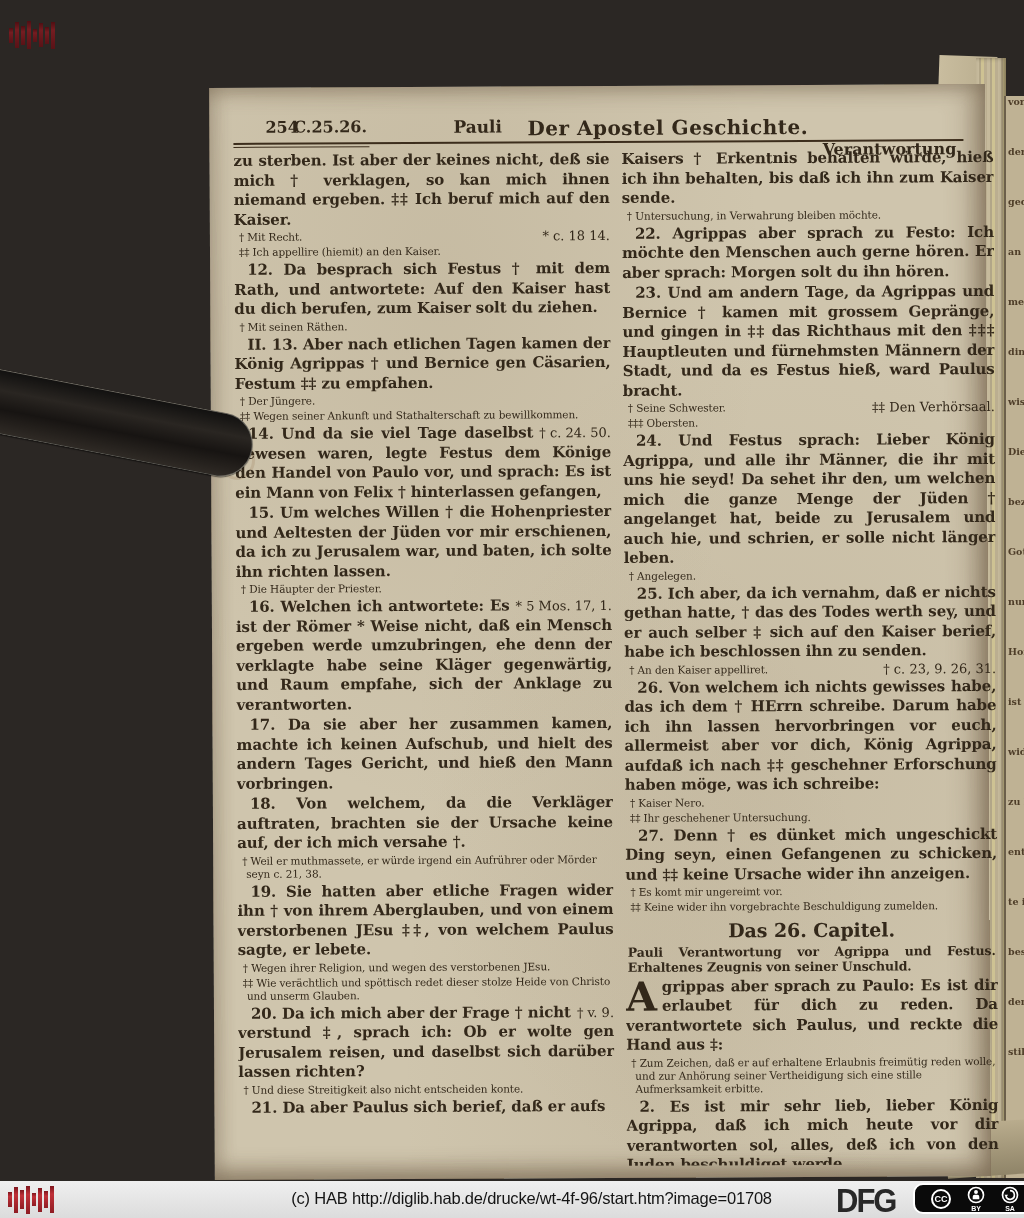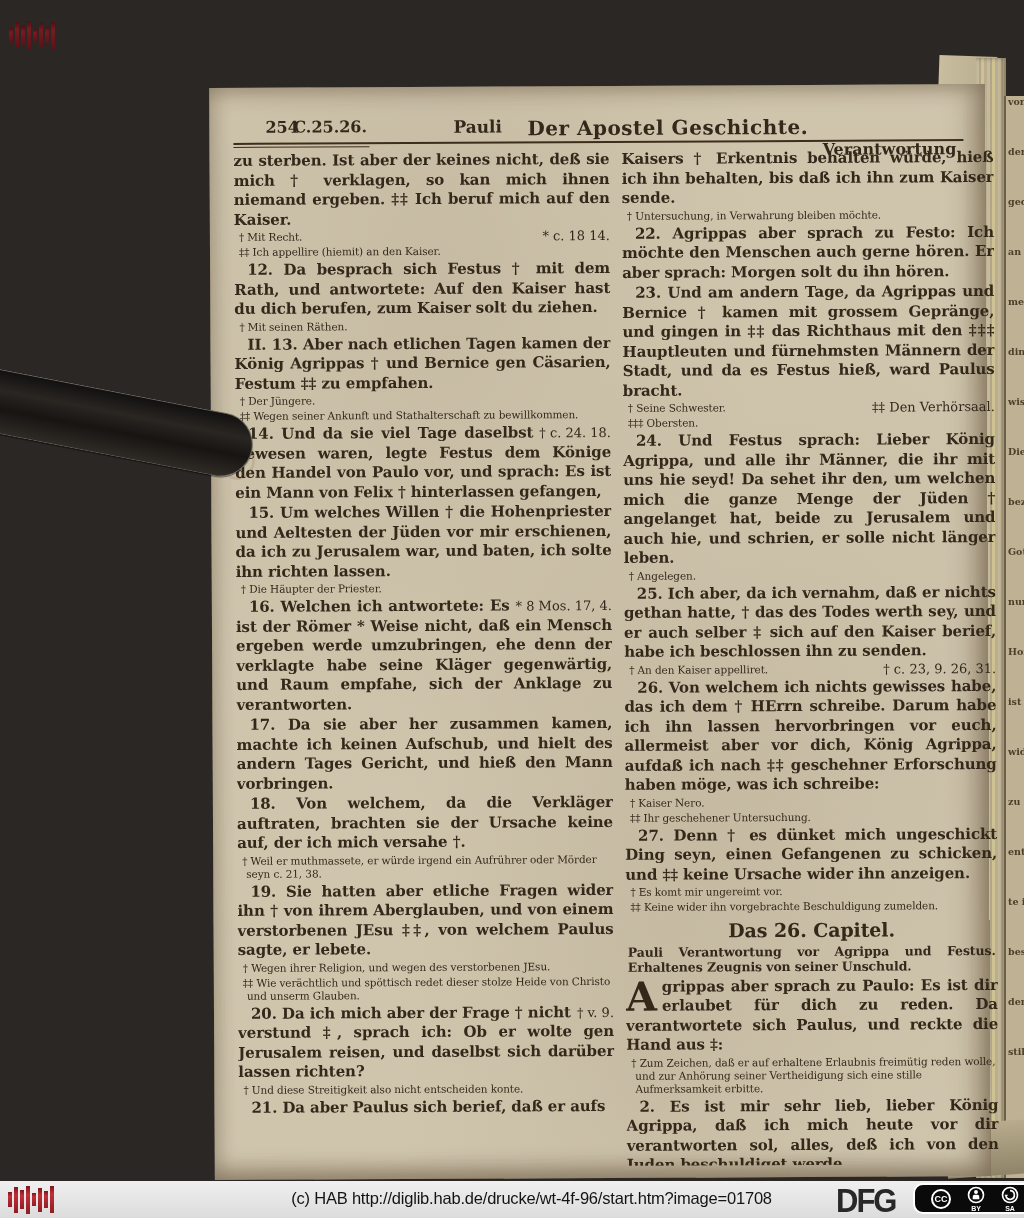--- a/index.html
+++ b/index.html
@@ -132,24 +132,24 @@
     <div class="header-rule2"></div>
     <div class="col col-left">
         <p class="blk verse-cont">zu sterben. Ist aber der keines nicht, deß sie mich † verklagen, so kan mich ihnen niemand ergeben. ‡‡ Ich beruf mich auf den Kaiser.</p>
         <p class="blk footnote"><span class="ref">* c. 18 14.</span>† Mit Recht.</p>
         <p class="blk footnote">‡‡ Ich appellire (hiemit) an den Kaiser.</p>
         <p class="blk verse">12. Da besprach sich Festus † mit dem Rath, und antwortete: Auf den Kaiser hast du dich berufen, zum Kaiser solt du ziehen.</p>
         <p class="blk footnote">† Mit seinen Räthen.</p>
         <p class="blk verse">II. 13. Aber nach etlichen Tagen kamen der König Agrippas † und Bernice gen Cäsarien, Festum ‡‡ zu empfahen.</p>
         <p class="blk footnote">† Der Jüngere.</p>
         <p class="blk footnote">‡‡ Wegen seiner Ankunft und Stathalterschaft zu bewillkommen.</p>
-        <p class="blk verse"><span class="ref">† c. 24. 18.</span>14. Und da sie viel Tage daselbst gewesen waren, legte Festus dem Könige den Handel von Paulo vor, und sprach: Es ist ein Mann von Felix † hinterlassen gefangen,</p>
+        <p class="blk verse"><span class="ref">† c. 24. 50.</span>14. Und da sie viel Tage daselbst gewesen waren, legte Festus dem Könige den Handel von Paulo vor, und sprach: Es ist ein Mann von Felix † hinterlassen gefangen,</p>
         <p class="blk verse">15. Um welches Willen † die Hohenpriester und Aeltesten der Jüden vor mir erschienen, da ich zu Jerusalem war, und baten, ich solte ihn richten lassen.</p>
         <p class="blk footnote">† Die Häupter der Priester.</p>
-        <p class="blk verse"><span class="ref">* 8 Mos. 17, 4.</span>16. Welchen ich antwortete: Es ist der Römer * Weise nicht, daß ein Mensch ergeben werde umzubringen, ehe denn der verklagte habe seine Kläger gegenwärtig, und Raum empfahe, sich der Anklage zu verantworten.</p>
+        <p class="blk verse"><span class="ref">* 5 Mos. 17, 1.</span>16. Welchen ich antwortete: Es ist der Römer * Weise nicht, daß ein Mensch ergeben werde umzubringen, ehe denn der verklagte habe seine Kläger gegenwärtig, und Raum empfahe, sich der Anklage zu verantworten.</p>
         <p class="blk verse">17. Da sie aber her zusammen kamen, machte ich keinen Aufschub, und hielt des andern Tages Gericht, und hieß den Mann vorbringen.</p>
         <p class="blk verse">18. Von welchem, da die Verkläger auftraten, brachten sie der Ursache keine auf, der ich mich versahe †.</p>
         <p class="blk footnote">† Weil er muthmassete, er würde irgend ein Aufrührer oder Mörder seyn c. 21, 38.</p>
         <p class="blk verse">19. Sie hatten aber etliche Fragen wider ihn † von ihrem Aberglauben, und von einem verstorbenen JEsu ‡‡, von welchem Paulus sagte, er lebete.</p>
         <p class="blk footnote">† Wegen ihrer Religion, und wegen des verstorbenen JEsu.</p>
         <p class="blk footnote">‡‡ Wie verächtlich und spöttisch redet dieser stolze Heide von Christo und unserm Glauben.</p>
         <p class="blk verse"><span class="ref">† v. 9.</span>20. Da ich mich aber der Frage † nicht verstund ‡, sprach ich: Ob er wolte gen Jerusalem reisen, und daselbst sich darüber lassen richten?</p>
         <p class="blk footnote">† Und diese Streitigkeit also nicht entscheiden konte.</p>
         <p class="blk verse">21. Da aber Paulus sich berief, daß er aufs</p>
       </div>

